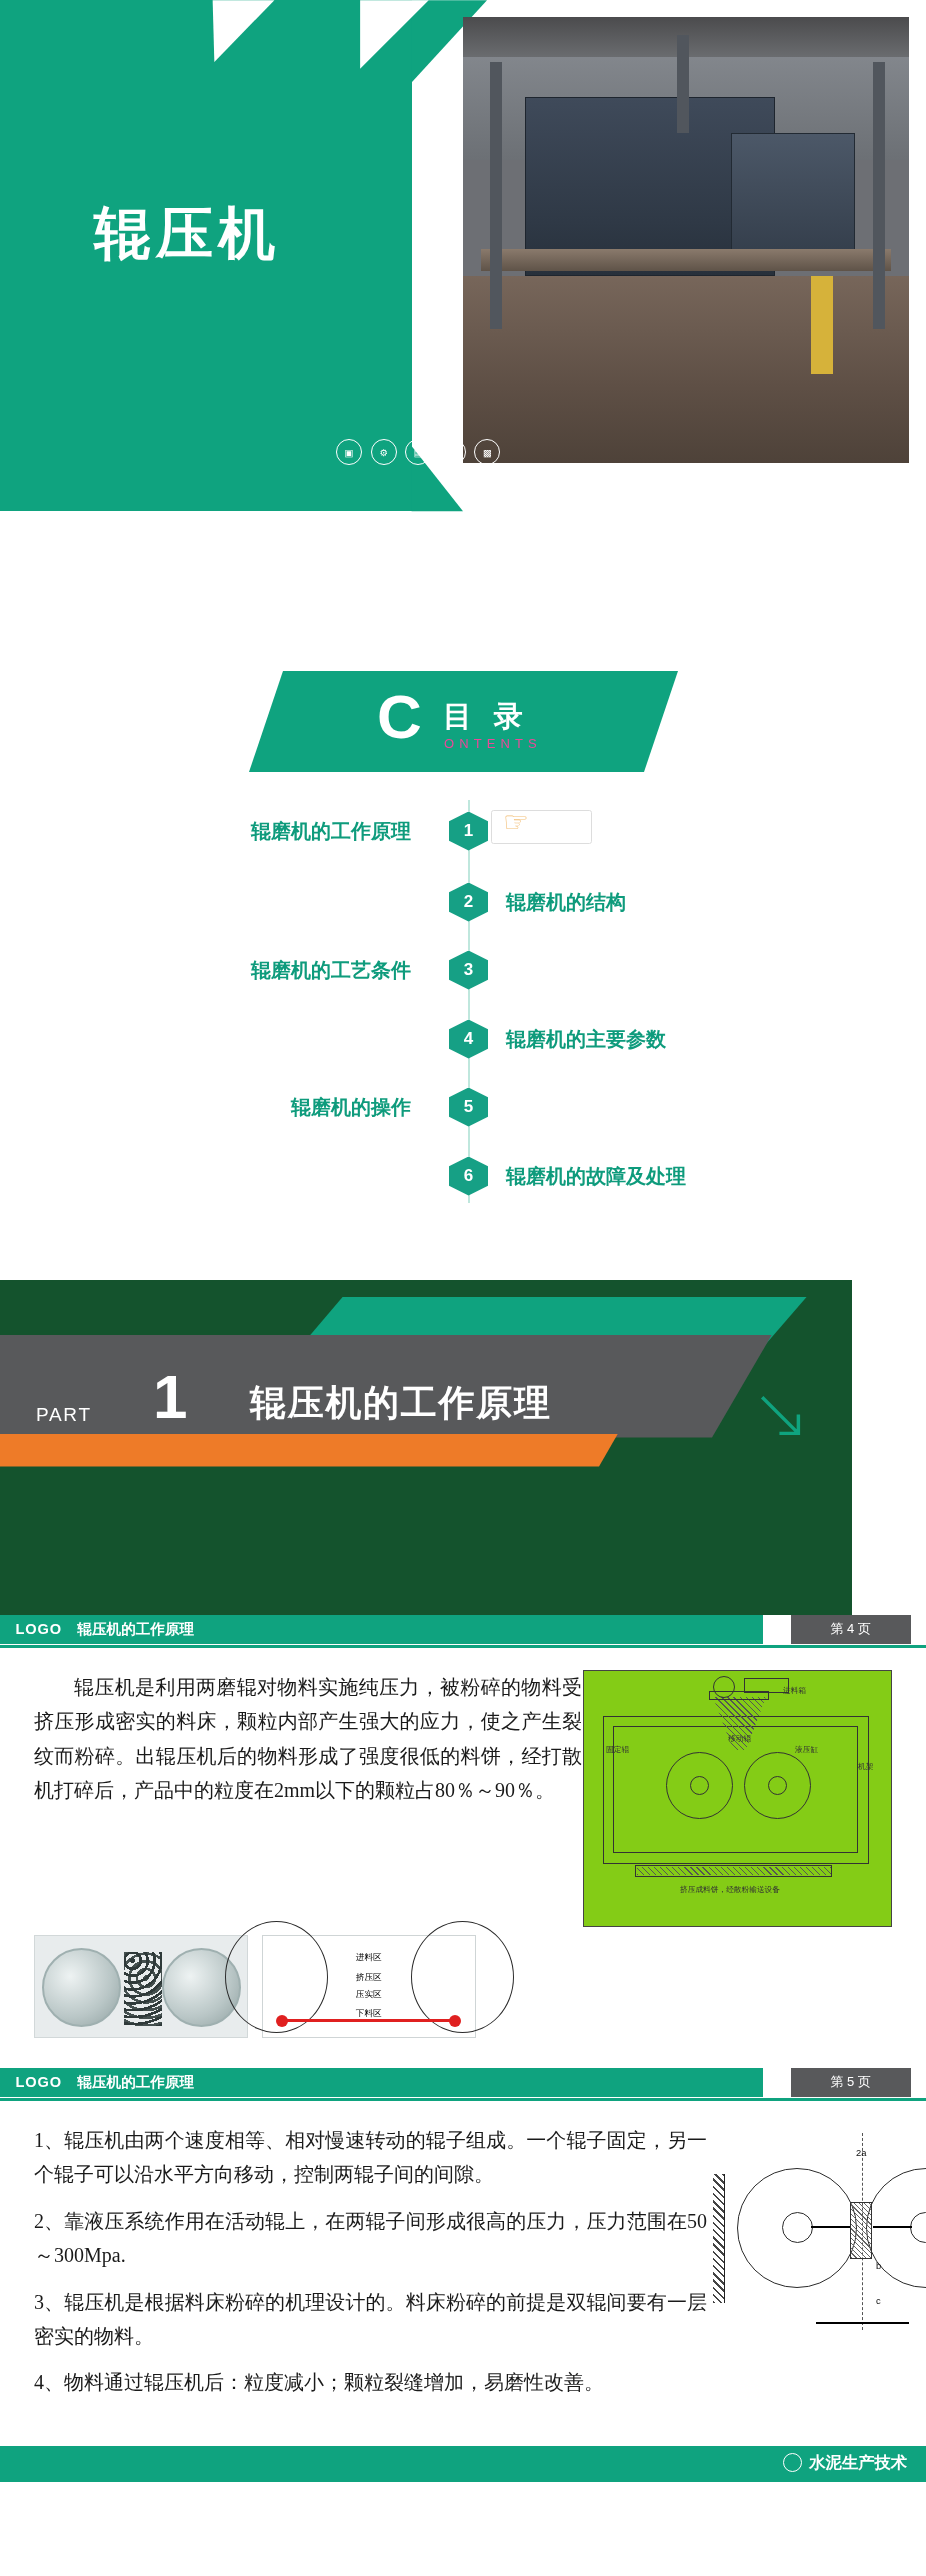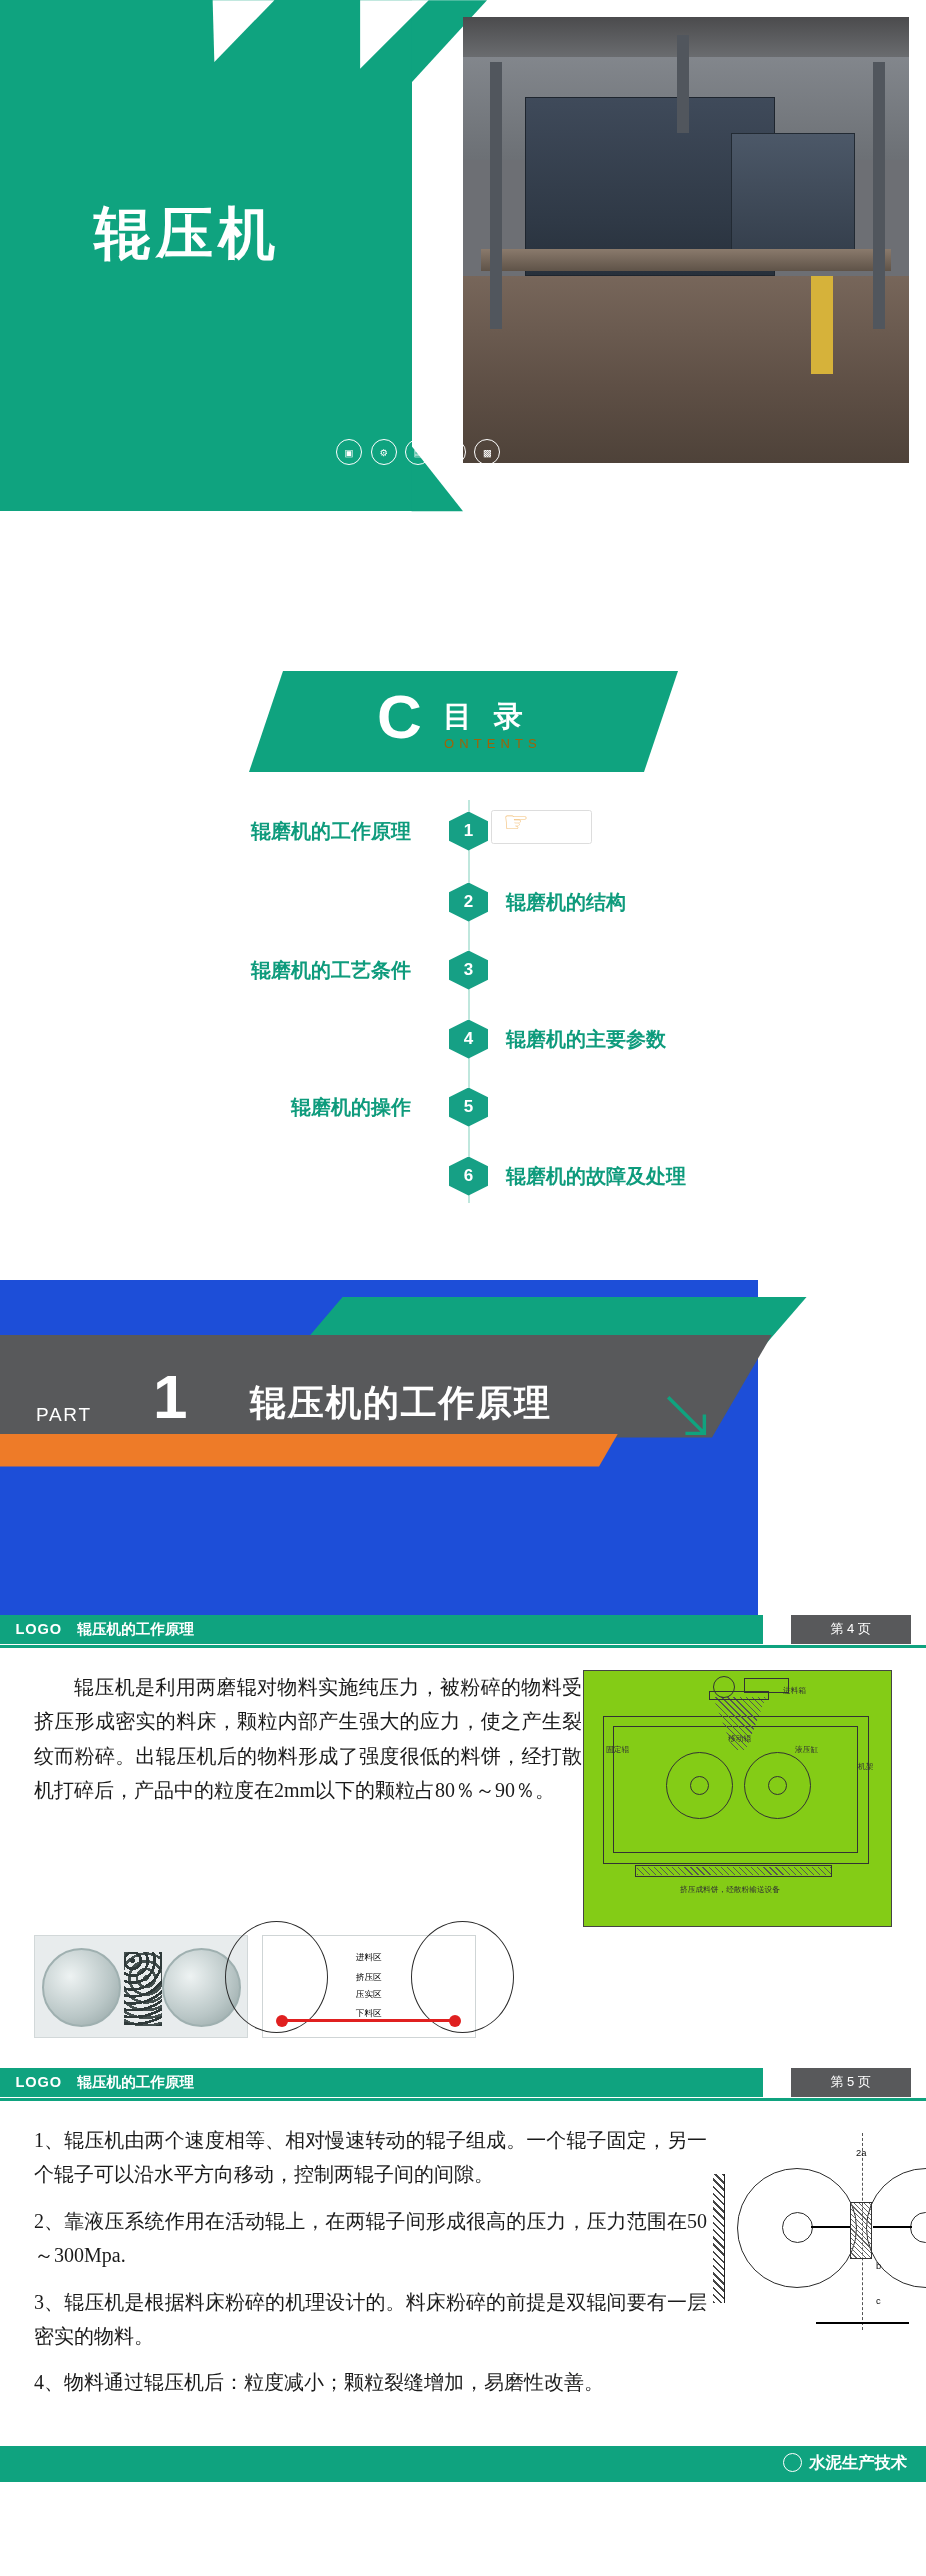--- a/index.html
+++ b/index.html
@@ -137,21 +137,21 @@
     left: 443px; top: 26px;
     font-size: 29px;
     font-weight: bold;
     color: #ffffff;
     letter-spacing: 6.9px;
   }
   .contents-en {
     position: absolute;
     left: 444px; top: 65px;
     font-size: 13px;
-    color: #a16207;
+    color: #ec4899;
     letter-spacing: 5.1px;
   }
   .toc-line {
     position: absolute;
     left: 468px; top: 129px;
     width: 1.7px; height: 403px;
     background: #bfe7dd;
   }
   .toc-row {
     position: absolute;
@@ -191,23 +191,23 @@
   .toc-hand {
     position: absolute;
     left: 503px; top: -3.4px;
     font-size: 29px;
     color: #f3c07a;
   }
 
   
   .part {
     position: relative;
-    width: 758px;
+    width: 852px;
     height: 335px;
-    background: #1d4ed8;
+    background: #14532d;
     margin-top: 8.6px;
   }
   .part-green {
     position: absolute;
     left: 292px; top: 17px;
     width: 515px; height: 60px;
     background: #0fa37f;
     clip-path: polygon(51px 0, 515px 0, 463px 60px, 0 60px);
   }
   .part-gray {

